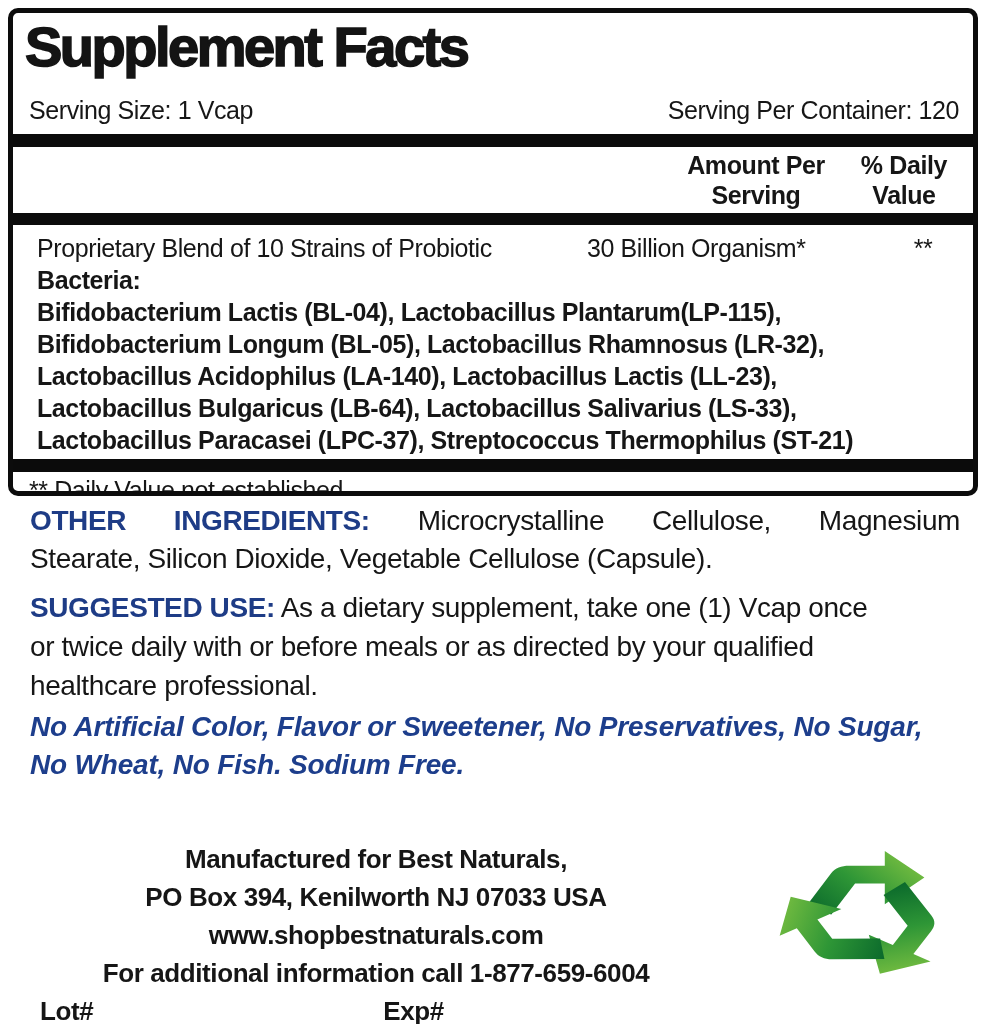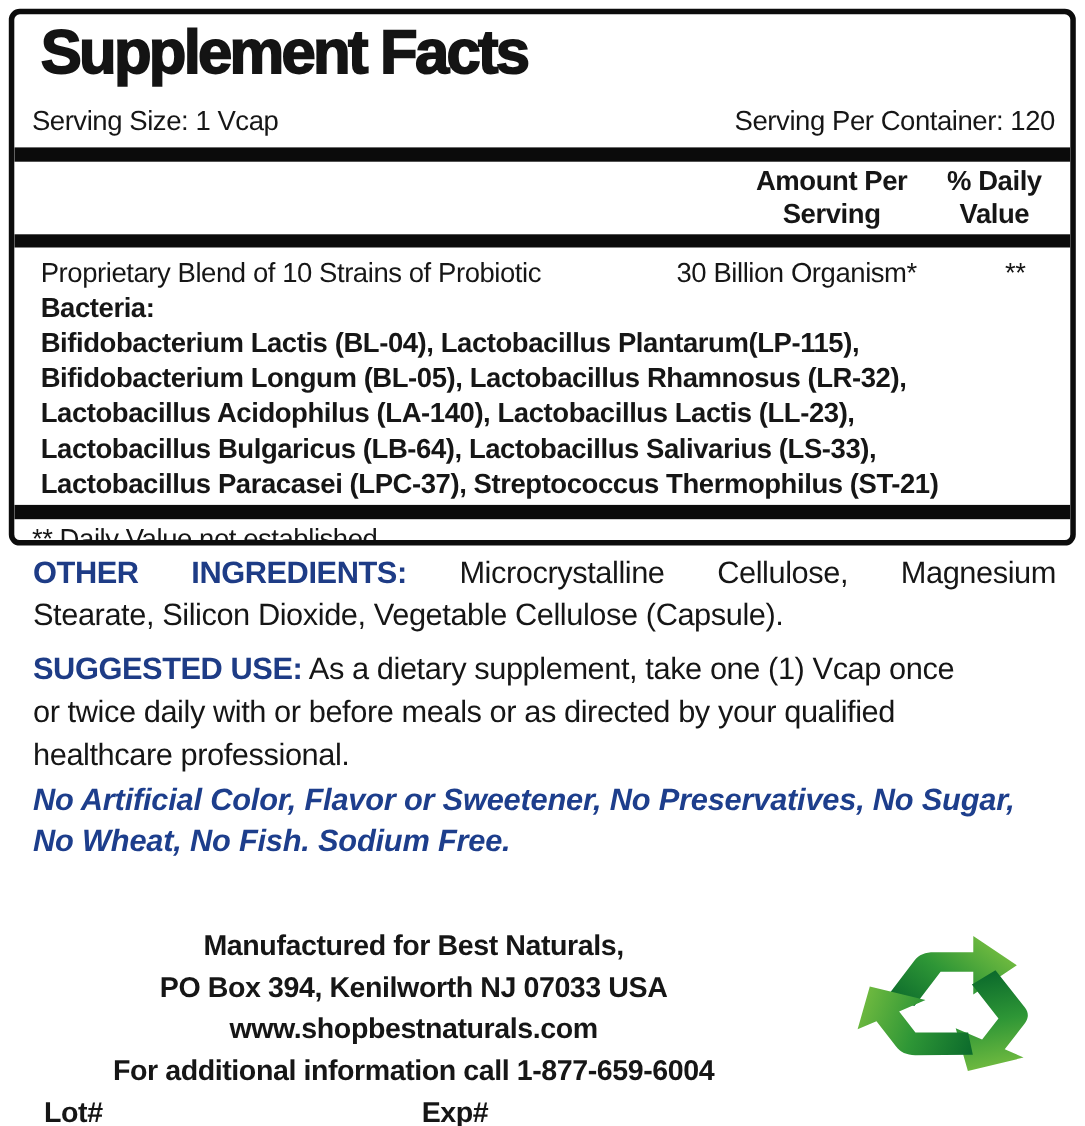--- a/index.html
+++ b/index.html
@@ -11,35 +11,35 @@
     letter-spacing:-0.4px;
   }
 
   
   .sf-box {
     position:absolute; left:8px; top:8px; width:970px; height:488px;
     border:5px solid #0c0c0c; border-radius:10px; background:#fff; overflow:hidden;
   }
   .sf-title {
     font-size:56px; line-height:58px; font-weight:bold; letter-spacing:-2.5px;
-    padding:5px 0 0 24px; color:#141414; -webkit-text-stroke:1.6px #141414;
+    padding:5px 0 0 12px; color:#141414; -webkit-text-stroke:1.6px #141414;
   }
   .sf-serving-row {
     display:flex; justify-content:space-between; align-items:flex-end;
     padding:2px 14px 8px 16px; font-size:25px; line-height:32px;margin-top:16px;
   }
   .sf-bar { height:13px; background:#0b0b0b; }
   .sf-bar.thin { height:12px; }
   .sf-cols {
     display:flex; justify-content:flex-end; gap:36px;
     padding:3px 26px 3px 0; font-weight:bold; font-size:25px; line-height:30px;
     text-align:center;
     margin-left:15px;
   }
-  .sf-main-row { display:flex; padding:7px 20px 0 24px; font-size:25px; line-height:32px; }
+  .sf-main-row { display:flex; padding:7px 20px 0 24px; font-size:25px; line-height:32px;gap:28px; }
   .sf-main-row .blend { flex:1; }
   .sf-main-row .amount { width:278px; }
   .sf-main-row .dv { width:60px; text-align:center; }
   .sf-line { padding:0 20px 0 24px; font-size:25px; line-height:32px; white-space:nowrap;font-weight:bold; }
   .sf-bar.bottom { margin-top:3px; }
   .sf-footnote { padding:4px 24px 4px 16px; font-size:25px; line-height:28px; }
 
   
   .section { position:absolute; left:30px; width:930px; font-size:28px; }
   .label-blue { color:#1e3c86; font-weight:bold; }

